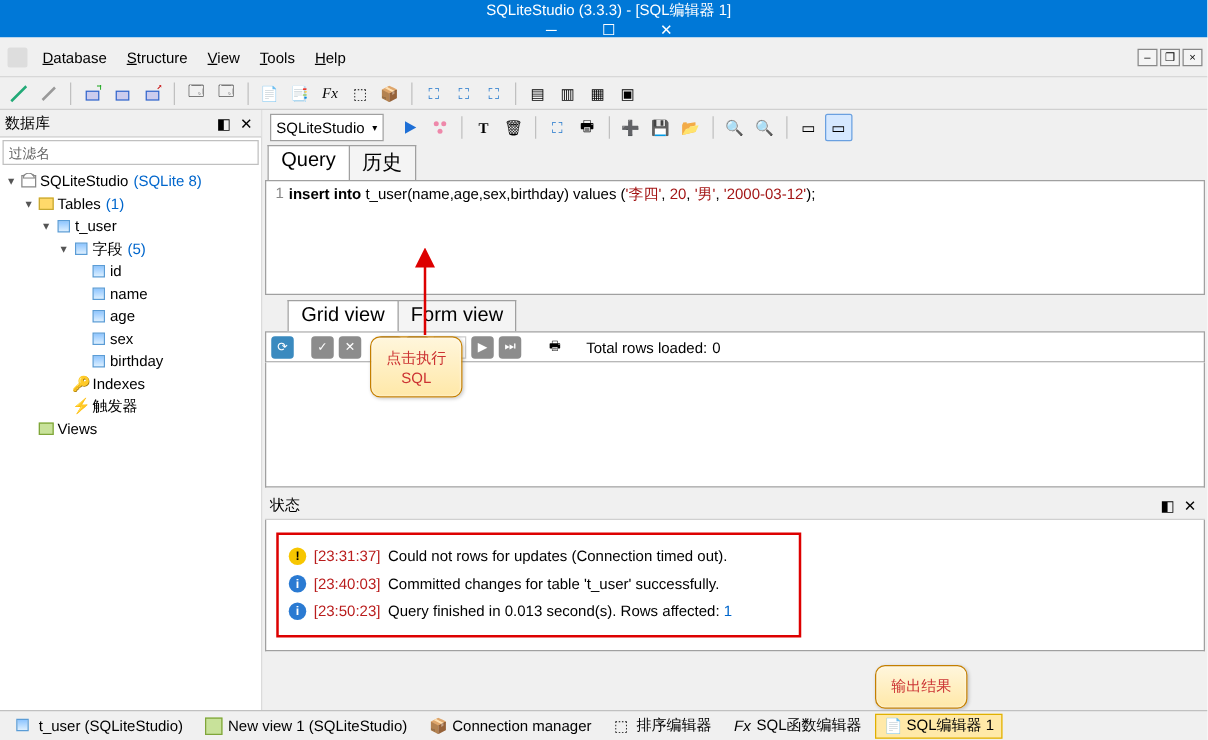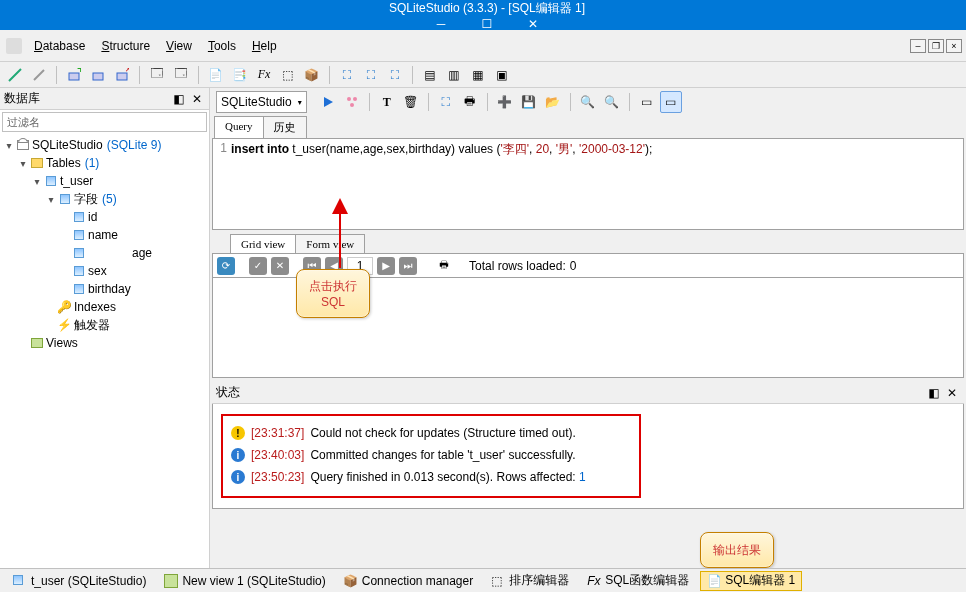--- a/index.html
+++ b/index.html
@@ -31,21 +31,21 @@
 .blue-box { width: 10px; height: 10px; background: linear-gradient(#8ec5ff,#dcefff); border: 1px solid #5a9cd6; display: inline-block; }
 .db-ico { background: #fff; border: 1px solid #888; width: 12px; height: 10px; display: inline-block; position: relative; }
 .db-ico::before { content: ''; position: absolute; top: -3px; left: 0; right: 0; height: 3px; background: #fff; border: 1px solid #888; border-radius: 50% 50% 0 0 / 100% 100% 0 0; }
 .folder-ico { width: 12px; height: 10px; background: #ffd96a; border: 1px solid #c7a833; display: inline-block; }
 .key-ico { color: #d4a017; }
 .right-panel { flex: 1; display: flex; flex-direction: column; background: #f0f0f0; }
 .editor-toolbar { height: 28px; display: flex; align-items: center; padding: 2px 6px; gap: 2px; }
 .combo { height: 22px; border: 1px solid #a0a0a0; background: #fff; display: flex; align-items: center; padding: 0 4px; font-family: "SimSun", monospace; }
 .combo .arr { margin-left: 6px; font-size: 8px; }
 .tabs { display: flex; background: #f0f0f0; padding-left: 4px; }
-.tab { padding: 3px 10px; border: 1px solid #a0a0a0; border-bottom: none; background: #f4f4f4; margin-right: -1px; font-family: Liberation Serif, serif; font-size: 11px; }
+.tab { padding: 3px 10px; border: 1px solid #a0a0a0; border-bottom: none; background: #f4f4f4; margin-right: -1px; font-family: Liberation Sans, sans-serif; font-size: 16px; }
 .tab.active { background: #fff; position: relative; z-index: 1; }
 .sql-area { background: #fff; border: 1px solid #a0a0a0; margin: 0 2px; height: 92px; position: relative; font-family: "SimSun", "Courier New", monospace; padding: 2px; }
 .sql-line { display: flex; }
 .gutter { width: 12px; color: #888; text-align: right; margin-right: 4px; }
 .kw { font-weight: bold; color: #000; }
 .ident { color: #a31515; }
 .grid-tabs { display: flex; padding-left: 20px; margin-top: 4px; }
 .grid-toolbar { height: 25px; background: #fff; border: 1px solid #a0a0a0; margin: 0 2px; display: flex; align-items: center; padding: 2px 4px; gap: 4px; font-family: "SimSun", monospace; }
 .gbtn { width: 18px; height: 18px; border-radius: 3px; display: flex; align-items: center; justify-content: center; font-size: 10px; }
 .gbtn.blue { background: #3a8abf; color: #fff; }
@@ -156,21 +156,21 @@
       <span class="ph-btn">✕</span>
     </div>
     <div class="filter-box">过滤名</div>
     <div class="tree">
       <div class="tree-row">
           <span class="tw">▾</span>
           <span class="ticon">
             <span class="db-ico"></span>
           </span>
           <span>SQLiteStudio</span> 
-          <span style="color:#0066cc;margin-left:4px;">(SQLite 9)</span>
+          <span style="color:#0066cc;margin-left:4px;">(SQLite 8)</span>
         </div>
       <div class="tree-row" style="padding-left:14px;">
           <span class="tw">▾</span>
           <span class="ticon">
             <span class="folder-ico"></span>
           </span>
           <span>Tables</span>
           <span class="tcount">(1)</span>
         </div>
       <div class="tree-row" style="padding-left:28px;">
@@ -193,21 +193,21 @@
             <span class="blue-box"></span>
           </span>
           <span>id</span>
         </div>
       <div class="tree-row" style="padding-left:70px;">
           <span class="ticon">
             <span class="blue-box"></span>
           </span>
           <span>name</span>
         </div>
-      <div class="tree-row" style="padding-left:70px;gap:44px;">
+      <div class="tree-row" style="padding-left:70px;">
           <span class="ticon">
             <span class="blue-box"></span>
           </span>
           <span>age</span>
         </div>
       <div class="tree-row" style="padding-left:70px;">
           <span class="ticon">
             <span class="blue-box"></span>
           </span>
           <span>sex</span>
@@ -310,21 +310,21 @@
       <div class="panel-header" style="margin: 0 2px;">
         <span class="phtitle">状态</span>
         <span class="ph-btn">◧</span>
         <span class="ph-btn">✕</span>
       </div>
       <div class="status-body">
         <div class="msg-box">
           <div class="msg-row">
             <span class="sicon warn">!</span>
             <span class="ts">[23:31:37]</span>
-            <span>Could not check for updates (Structure timed out).</span>
+            <span>Could not rows for updates (Connection timed out).</span>
           </div>
           <div class="msg-row">
             <span class="sicon info">i</span>
             <span class="ts">[23:40:03]</span>
             <span>Committed changes for table 't_user' successfully.</span>
           </div>
           <div class="msg-row">
             <span class="sicon info">i</span>
             <span class="ts">[23:50:23]</span>
             <span><span>Query finished in 0.013 second(s). Rows affected: </span><span class="link-num">1</span></span>

